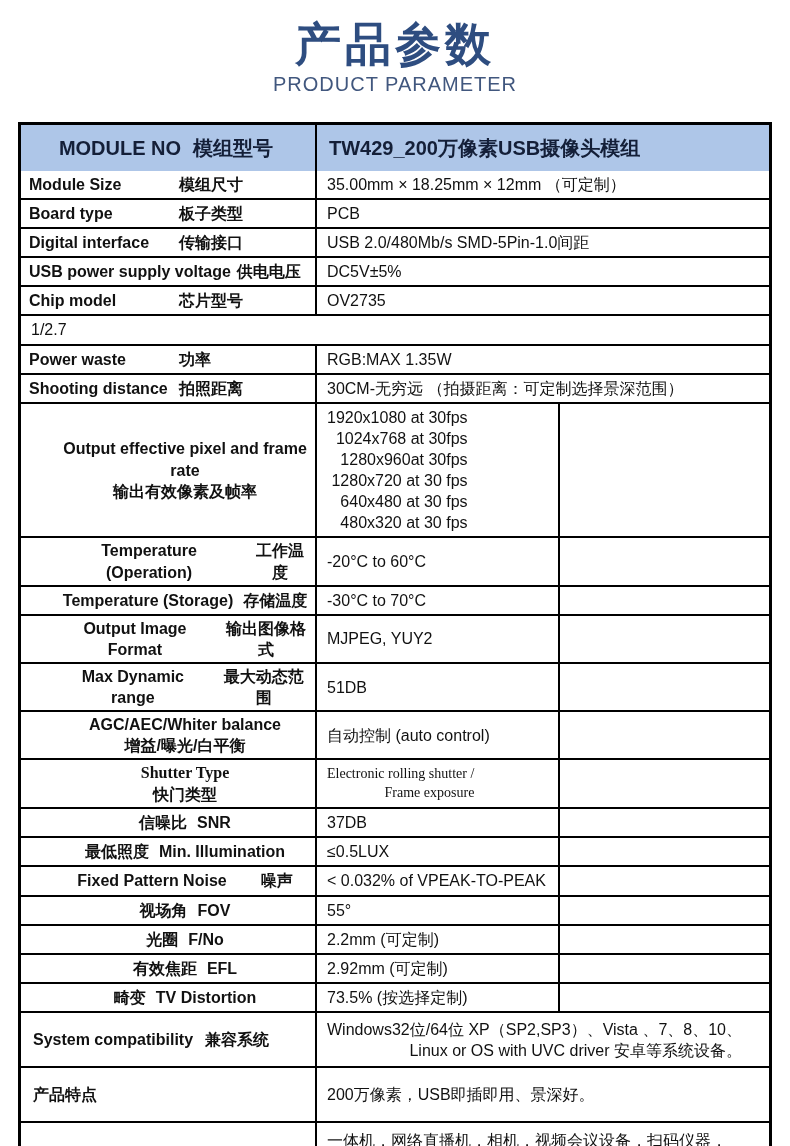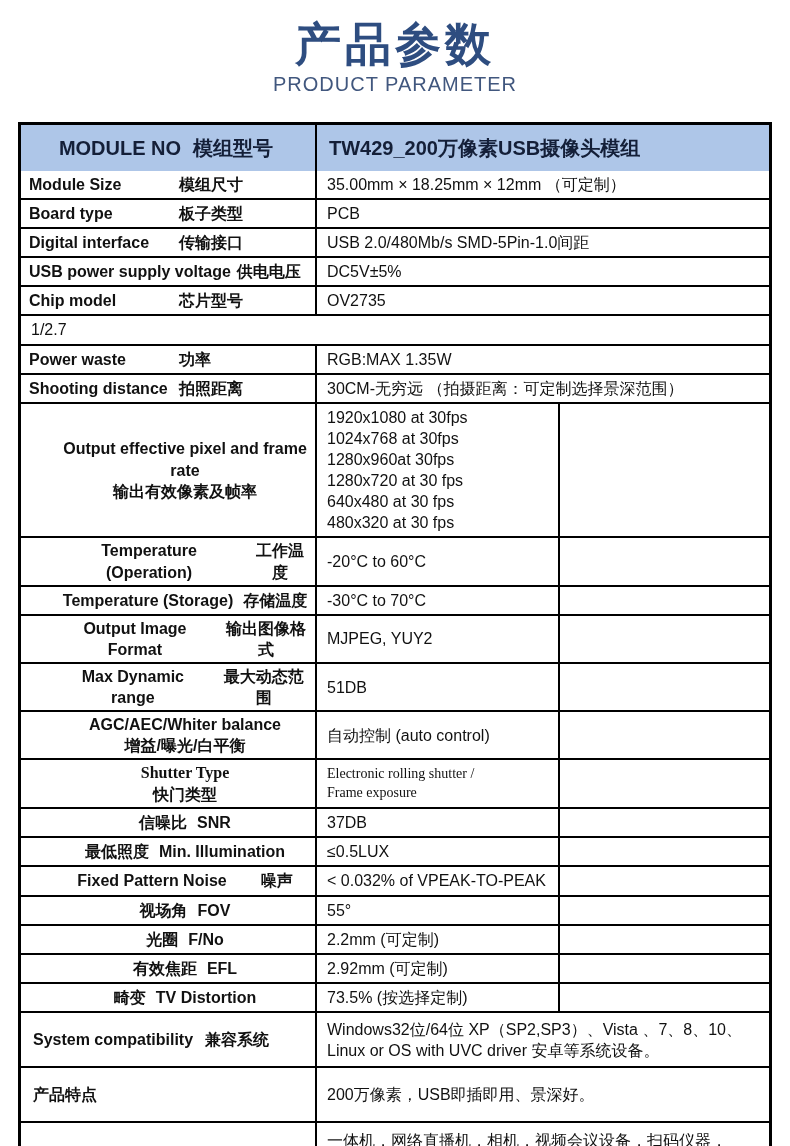--- a/index.html
+++ b/index.html
@@ -61,21 +61,21 @@
   .tr.center .lparts { justify-content: center; gap: 10px; }
   .tr[data-row="fixed-pattern-noise"] .lparts { gap: 34px; }
   .l2 { text-align: center; }
   .value {
     flex: 1 1 auto;
     align-items: center;
     font-size: 16px;
     padding: 3px 8px 3px 10px;
     line-height: 1.32;
   }
-  .value .vtext { white-space: pre-line; }
+  .value .vtext { white-space: pre-line; text-align: right; }
   .value.fixed { flex: 0 0 243px; border-right: 2px solid var(--border-color); }
   .value.small { font-size: 14px; }
   .extra { flex: 1 1 auto; }
   .tr.header {
     background: var(--header-bg);
     min-height: 46px;
     color: var(--header-text);
   }
   .tr.header .label { font-size: 20px; padding-left: 0; }
   .tr.header .lparts { justify-content: center; gap: 12px; }

